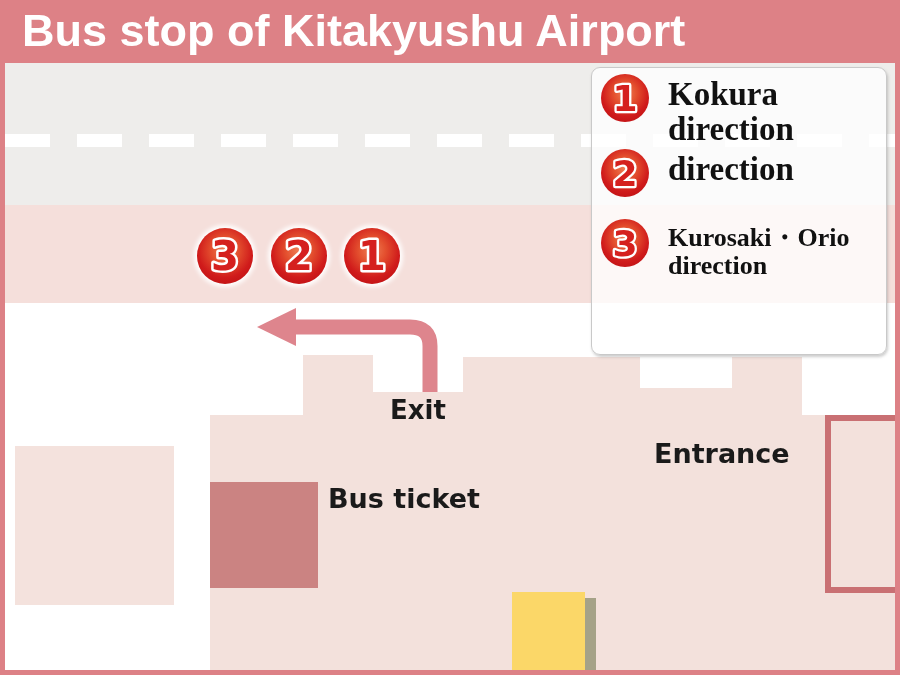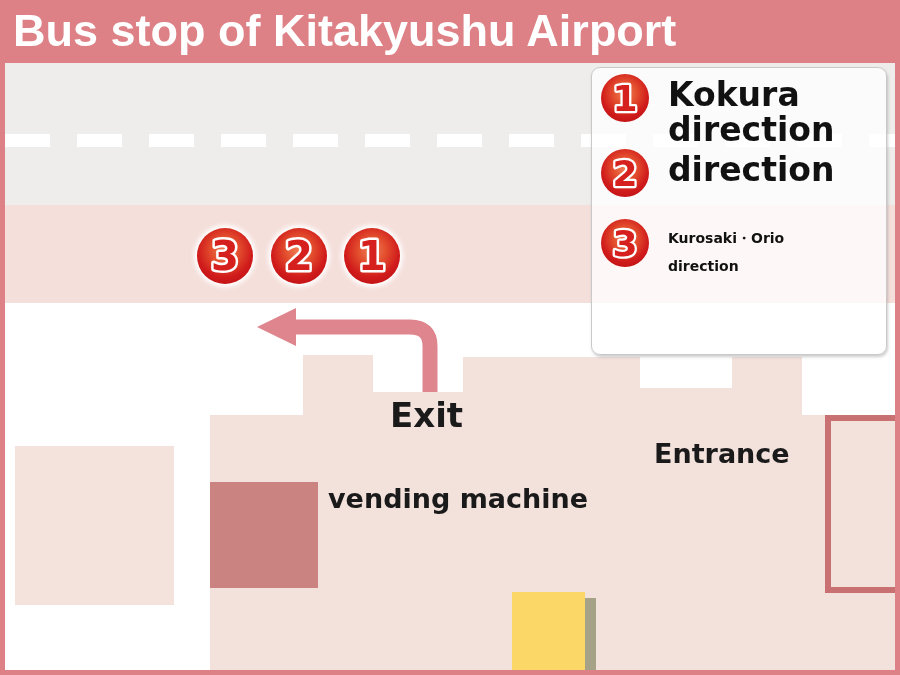--- a/index.html
+++ b/index.html
@@ -5,21 +5,21 @@
   html,body{margin:0;padding:0;background:#fff;}
   .stage{
     position:relative;width:900px;height:675px;overflow:hidden;background:#fff;
     font-family:"DejaVu Sans",sans-serif;
   }
   .abs{position:absolute;}
   
   .titlebar{
     left:0;top:0;width:900px;height:63px;background:#dd8186;color:#fff;
     font-family:"Liberation Sans",sans-serif;font-weight:bold;font-size:45px;
-    line-height:62px;padding-left:13px;box-sizing:border-box;white-space:nowrap;z-index:6;
+    line-height:62px;padding-left:22px;box-sizing:border-box;white-space:nowrap;z-index:6;
   }
   .frame{background:#dd8186;z-index:5;}
   .frame.left{left:0;top:63px;width:5px;height:612px;}
   .frame.right{left:895px;top:63px;width:5px;height:612px;}
   .frame.bottom{left:0;top:670px;width:900px;height:5px;}
   
   .road{left:5px;top:63px;width:890px;height:142px;background:#eeedeb;}
   .road-dash{
     left:5px;top:134px;width:890px;height:13px;
     background:repeating-linear-gradient(90deg,#ffffff 0 45px,rgba(0,0,0,0) 45px 72px);
@@ -49,37 +49,37 @@
     background:radial-gradient(circle at 50% 40%,#ef8058 0%,#e4512f 30%,#d01b1b 62%,#b30a10 100%);
     box-shadow:0 0 4px 3px rgba(255,255,255,0.95);
   }
   .stop-badge svg,.legend-badge svg{width:100%;height:100%;display:block;}
   .badge-num{
     font-family:"DejaVu Sans",sans-serif;font-weight:bold;
     fill:#d5201e;stroke:#ffffff;paint-order:stroke;stroke-linejoin:round;
   }
   
   .map-label{color:#1a1a1a;font-weight:bold;z-index:2;white-space:nowrap;}
-  .exit-label{left:390px;top:395px;font-size:34px;}
+  .exit-label{left:390px;top:395px;font-size:26px;}
   .entrance-label{left:654px;top:438px;font-size:27px;}
   .vending-label{left:328px;top:483px;font-size:27px;line-height:31px;}
   
   .legend{
     left:591px;top:67px;width:296px;height:288px;z-index:3;
     background:rgba(255,255,255,0.78);
     border:1px solid #c9c9c9;border-radius:9px;box-sizing:border-box;
     box-shadow:1px 2px 3px rgba(110,110,110,0.35);
   }
   .legend-badge{
     position:absolute;left:9px;width:48px;height:48px;border-radius:50%;
     background:radial-gradient(circle at 50% 40%,#ef8058 0%,#e4512f 30%,#d01b1b 62%,#b30a10 100%);
   }
-  .legend-text{position:absolute;left:76px;color:#111;font-weight:bold;white-space:nowrap;}
+  .legend-text{position:absolute;left:76px;color:#111;font-weight:bold;white-space:nowrap;font-family:Liberation Serif, serif;}
   .legend-text.large{font-size:33px;line-height:35px;}
-  .legend-text.small{font-size:14px;line-height:28px;}
+  .legend-text.small{font-size:26px;line-height:28px;}
 </style>
 </head>
 <body>
 
 <div class="stage">
 
   <div class="abs titlebar">Bus stop of Kitakyushu Airport</div>
 
   <div class="abs road"></div>
   <div class="abs road-dash"></div>
@@ -114,21 +114,21 @@
   </div>
   <div class="abs stop-badge" style="left:344px;top:228px;">
     <svg viewBox="0 0 56 56">
         <text class="badge-num" x="28" y="28" dy="0.36em" text-anchor="middle" font-size="40" stroke-width="5">1</text>
       </svg>
   </div>
 
   <div class="abs map-label exit-label">Exit</div>
   <div class="abs map-label entrance-label">Entrance</div>
   <div class="abs map-label vending-label">
-    <div>vending machine</div>
+    <div>Bus ticket</div>
   </div>
 
   <div class="abs legend">
     <div class="legend-badge" style="top:6px;">
       <svg viewBox="0 0 48 48">
           <text class="badge-num" x="24" y="24" dy="0.36em" text-anchor="middle" font-size="36" stroke-width="4.5">1</text>
         </svg>
     </div>
     <div class="legend-text large" style="top:9px;">
       <div>Kokura</div>

